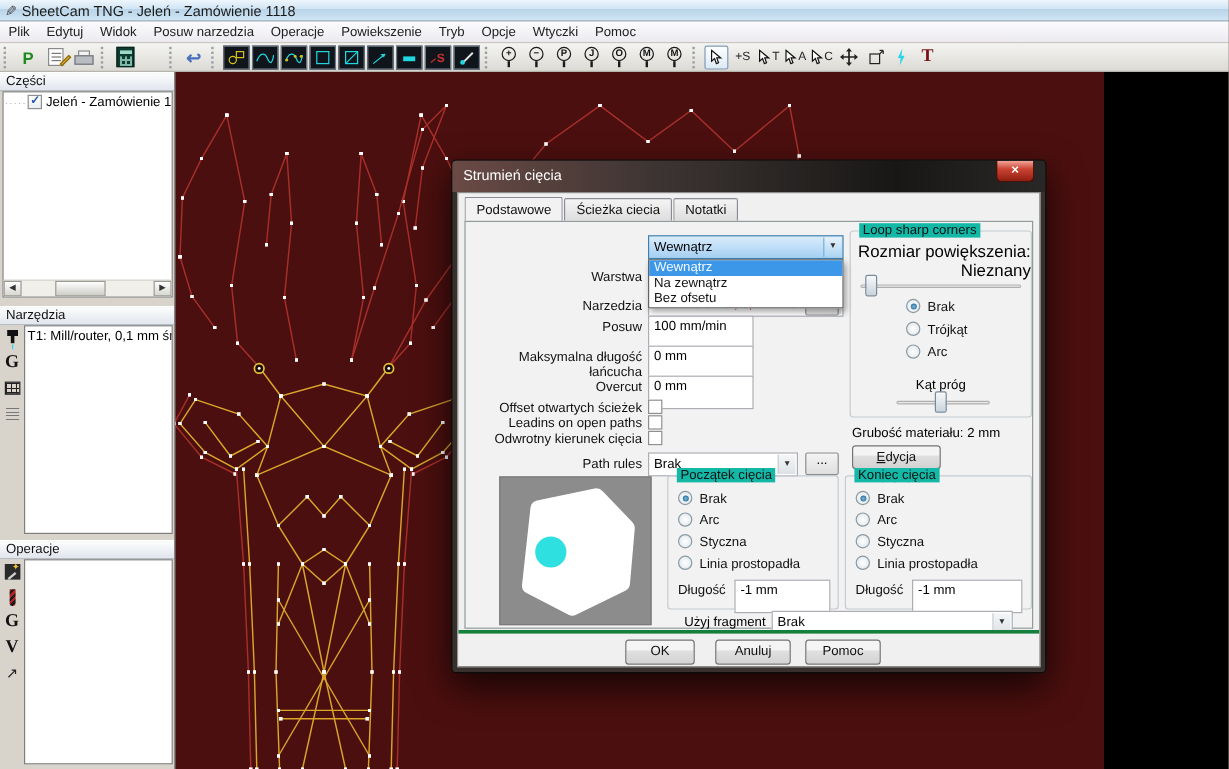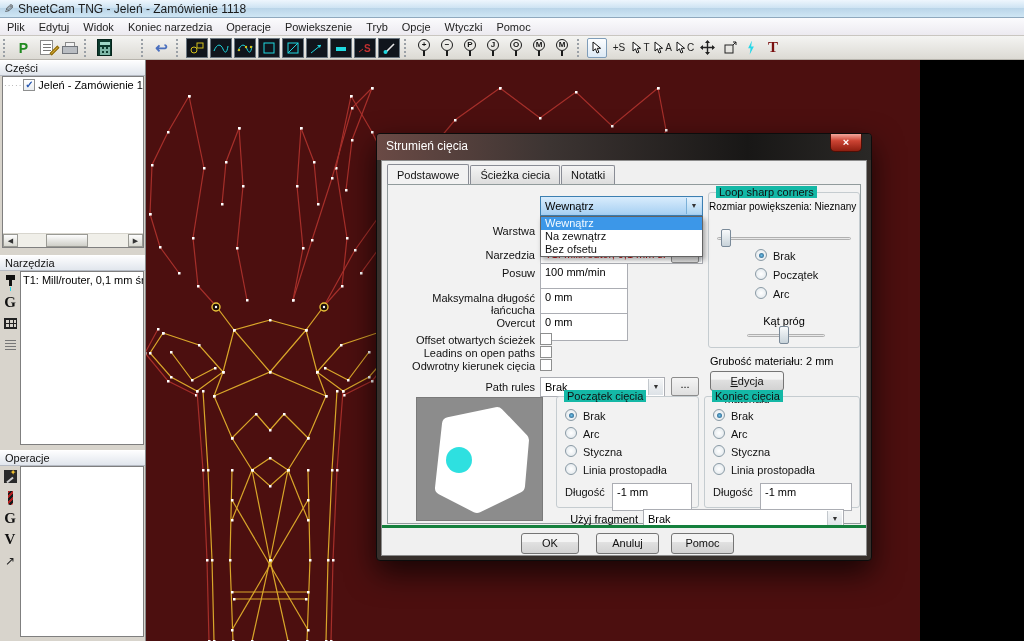--- a/index.html
+++ b/index.html
@@ -142,21 +142,21 @@
 
   <div class="titlebar">
     <span class="appicon">✎</span>
     <span>SheetCam TNG - Jeleń - Zamówienie 1118</span>
   </div>
 
   <div class="menubar">
     <span class="menu-item">Plik</span>
     <span class="menu-item">Edytuj</span>
     <span class="menu-item">Widok</span>
-    <span class="menu-item">Koniec narzedzia</span>
+    <span class="menu-item">Posuw narzedzia</span>
     <span class="menu-item">Operacje</span>
     <span class="menu-item">Powiekszenie</span>
     <span class="menu-item">Tryb</span>
     <span class="menu-item">Opcje</span>
     <span class="menu-item">Wtyczki</span>
     <span class="menu-item">Pomoc</span>
   </div>
 
   <div class="toolbar">
     <span class="grip"></span>
@@ -473,27 +473,27 @@
         <div class="ckb" style="left:152px; top:174px;"></div>
 
         <div class="combo" style="left:152px; top:192px; width:125px;">
           <span class="cv">Brak</span>
           <span class="carr">▼</span>
         </div>
         <div class="dots-btn" style="left:283px; top:192px;">...</div>
 
         <div class="group" style="left:320px; top:7px; width:152px; height:156px;">
           <span class="legend">Loop sharp corners</span>
-          <div style="position:absolute; left:0; right:0; top:8px; text-align:left; font-size:10px;">Rozmiar powiększenia: Nieznany</div>
+          <div style="position:absolute; left:0; right:0; top:8px; text-align:right; font-size:14px;">Rozmiar powiększenia: Nieznany</div>
           <div class="slider-track" style="left:8px; right:8px; top:44px;"></div>
           <div class="slider-thumb" style="left:12px; top:36px;"></div>
           <div class="rad sel" style="left:46px; top:56px;"></div>
           <div class="rlabel" style="left:64px; top:57px;">Brak</div>
           <div class="rad" style="left:46px; top:75px;"></div>
-          <div class="rlabel" style="left:64px; top:76px;">Początek</div>
+          <div class="rlabel" style="left:64px; top:76px;">Trójkąt</div>
           <div class="rad" style="left:46px; top:94px;"></div>
           <div class="rlabel" style="left:64px; top:95px;">Arc</div>
           <div style="position:absolute; left:0; right:0; top:122px; text-align:center; font-size:11px;">Kąt próg</div>
           <div class="slider-track" style="left:38px; width:78px; top:141px;"></div>
           <div class="slider-thumb" style="left:70px; top:133px;"></div>
         </div>
         <div style="position:absolute; left:322px; top:170px; font-size:11px;">Grubość materiału: 2 mm</div>
         <div class="btn" style="position:absolute; left:322px; top:186px; width:74px; height:20px; line-height:18px;"><u>E</u><span>dycja materiału</span></div>
 
         <div class="preview" style="left:28px; top:212px; width:127px; height:124px;">

